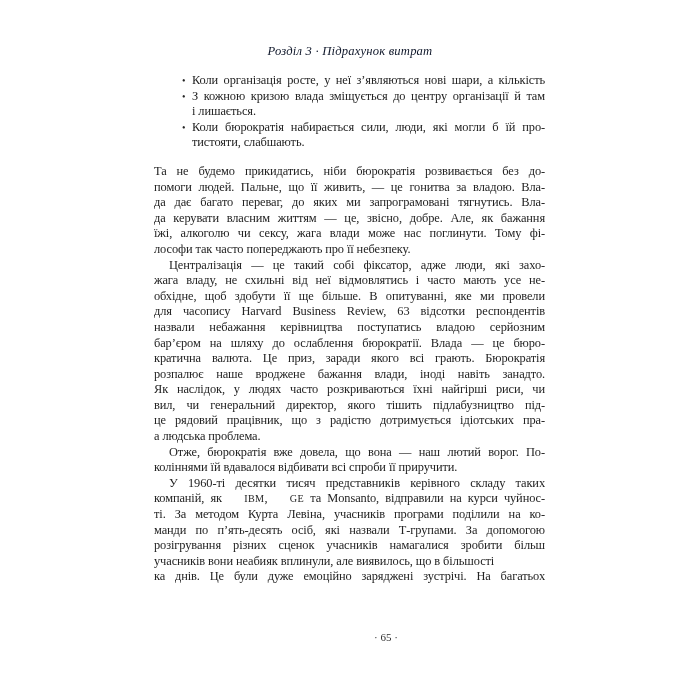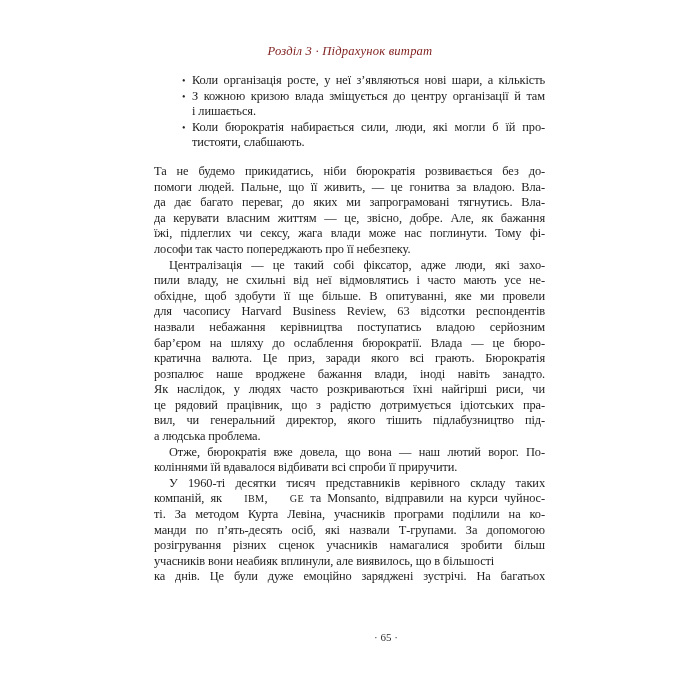--- a/index.html
+++ b/index.html
@@ -18,21 +18,21 @@
   }
   .running-head {
     position: absolute;
     top: 44px;
     left: 0;
     width: 100%;
     text-align: center;
     font-style: italic;
     font-size: 12.6px;
     letter-spacing: 0.2px;
-    color: #7f1d1d;
+    color: #0f172a;
   }
   .text-block {
     position: absolute;
     top: 73px;
     left: 154px;
     width: 391px;
   }
   .bullets {
     margin: 0 0 13px 0;
   }
@@ -102,35 +102,35 @@
           <div class="line">Коли бюрократія набирається сили, люди, які могли б їй про-</div>
           <div class="line last">тистояти, слабшають.</div>
         </div>
       </div>
     <div class="paras">
         <div class="para">
           <div class="line">Та не будемо прикидатись, ніби бюрократія розвивається без до-</div>
           <div class="line">помоги людей. Пальне, що її живить, — це гонитва за владою. Вла-</div>
           <div class="line">да дає багато переваг, до яких ми запрограмовані тягнутись. Вла-</div>
           <div class="line">да керувати власним життям — це, звісно, добре. Але, як бажання</div>
-          <div class="line">їжі, підлеглих чи сексу, жага влади може нас поглинути. Тому фі-</div>
+          <div class="line">їжі, алкоголю чи сексу, жага влади може нас поглинути. Тому фі-</div>
           <div class="line last">лософи так часто попереджають про її небезпеку.</div>
         </div>
         <div class="para">
           <div class="line indent">Централізація — це такий собі фіксатор, адже люди, які захо-</div>
-          <div class="line">пили владу, не схильні від неї відмовлятись і часто мають усе не-</div>
+          <div class="line">жага владу, не схильні від неї відмовлятись і часто мають усе не-</div>
           <div class="line">обхідне, щоб здобути її ще більше. В опитуванні, яке ми провели</div>
           <div class="line">для часопису Harvard Business Review, 63 відсотки респондентів</div>
           <div class="line">назвали небажання керівництва поступатись владою серйозним</div>
           <div class="line">бар’єром на шляху до ослаблення бюрократії. Влада — це бюро-</div>
           <div class="line">кратична валюта. Це приз, заради якого всі грають. Бюрократія</div>
           <div class="line">розпалює наше вроджене бажання влади, іноді навіть занадто.</div>
           <div class="line">Як наслідок, у людях часто розкриваються їхні найгірші риси, чи</div>
+          <div class="line">вил, чи генеральний директор, якого тішить підлабузництво під-</div>
           <div class="line">це рядовий працівник, що з радістю дотримується ідіотських пра-</div>
-          <div class="line">вил, чи генеральний директор, якого тішить підлабузництво під-</div>
           <div class="line last">а людська проблема.</div>
         </div>
         <div class="para">
           <div class="line indent">Отже, бюрократія вже довела, що вона — наш лютий ворог. По-</div>
           <div class="line last">коліннями їй вдавалося відбивати всі спроби її приручити.</div>
         </div>
         <div class="para">
           <div class="line indent">У 1960-ті десятки тисяч представників керівного складу таких</div>
           <div class="line">компаній, як <span class="sc">IBM</span>, <span class="sc">GE</span> та Monsanto, відправили на курси чуйнос-</div>
           <div class="line">ті. За методом Курта Левіна, учасників програми поділили на ко-</div>

